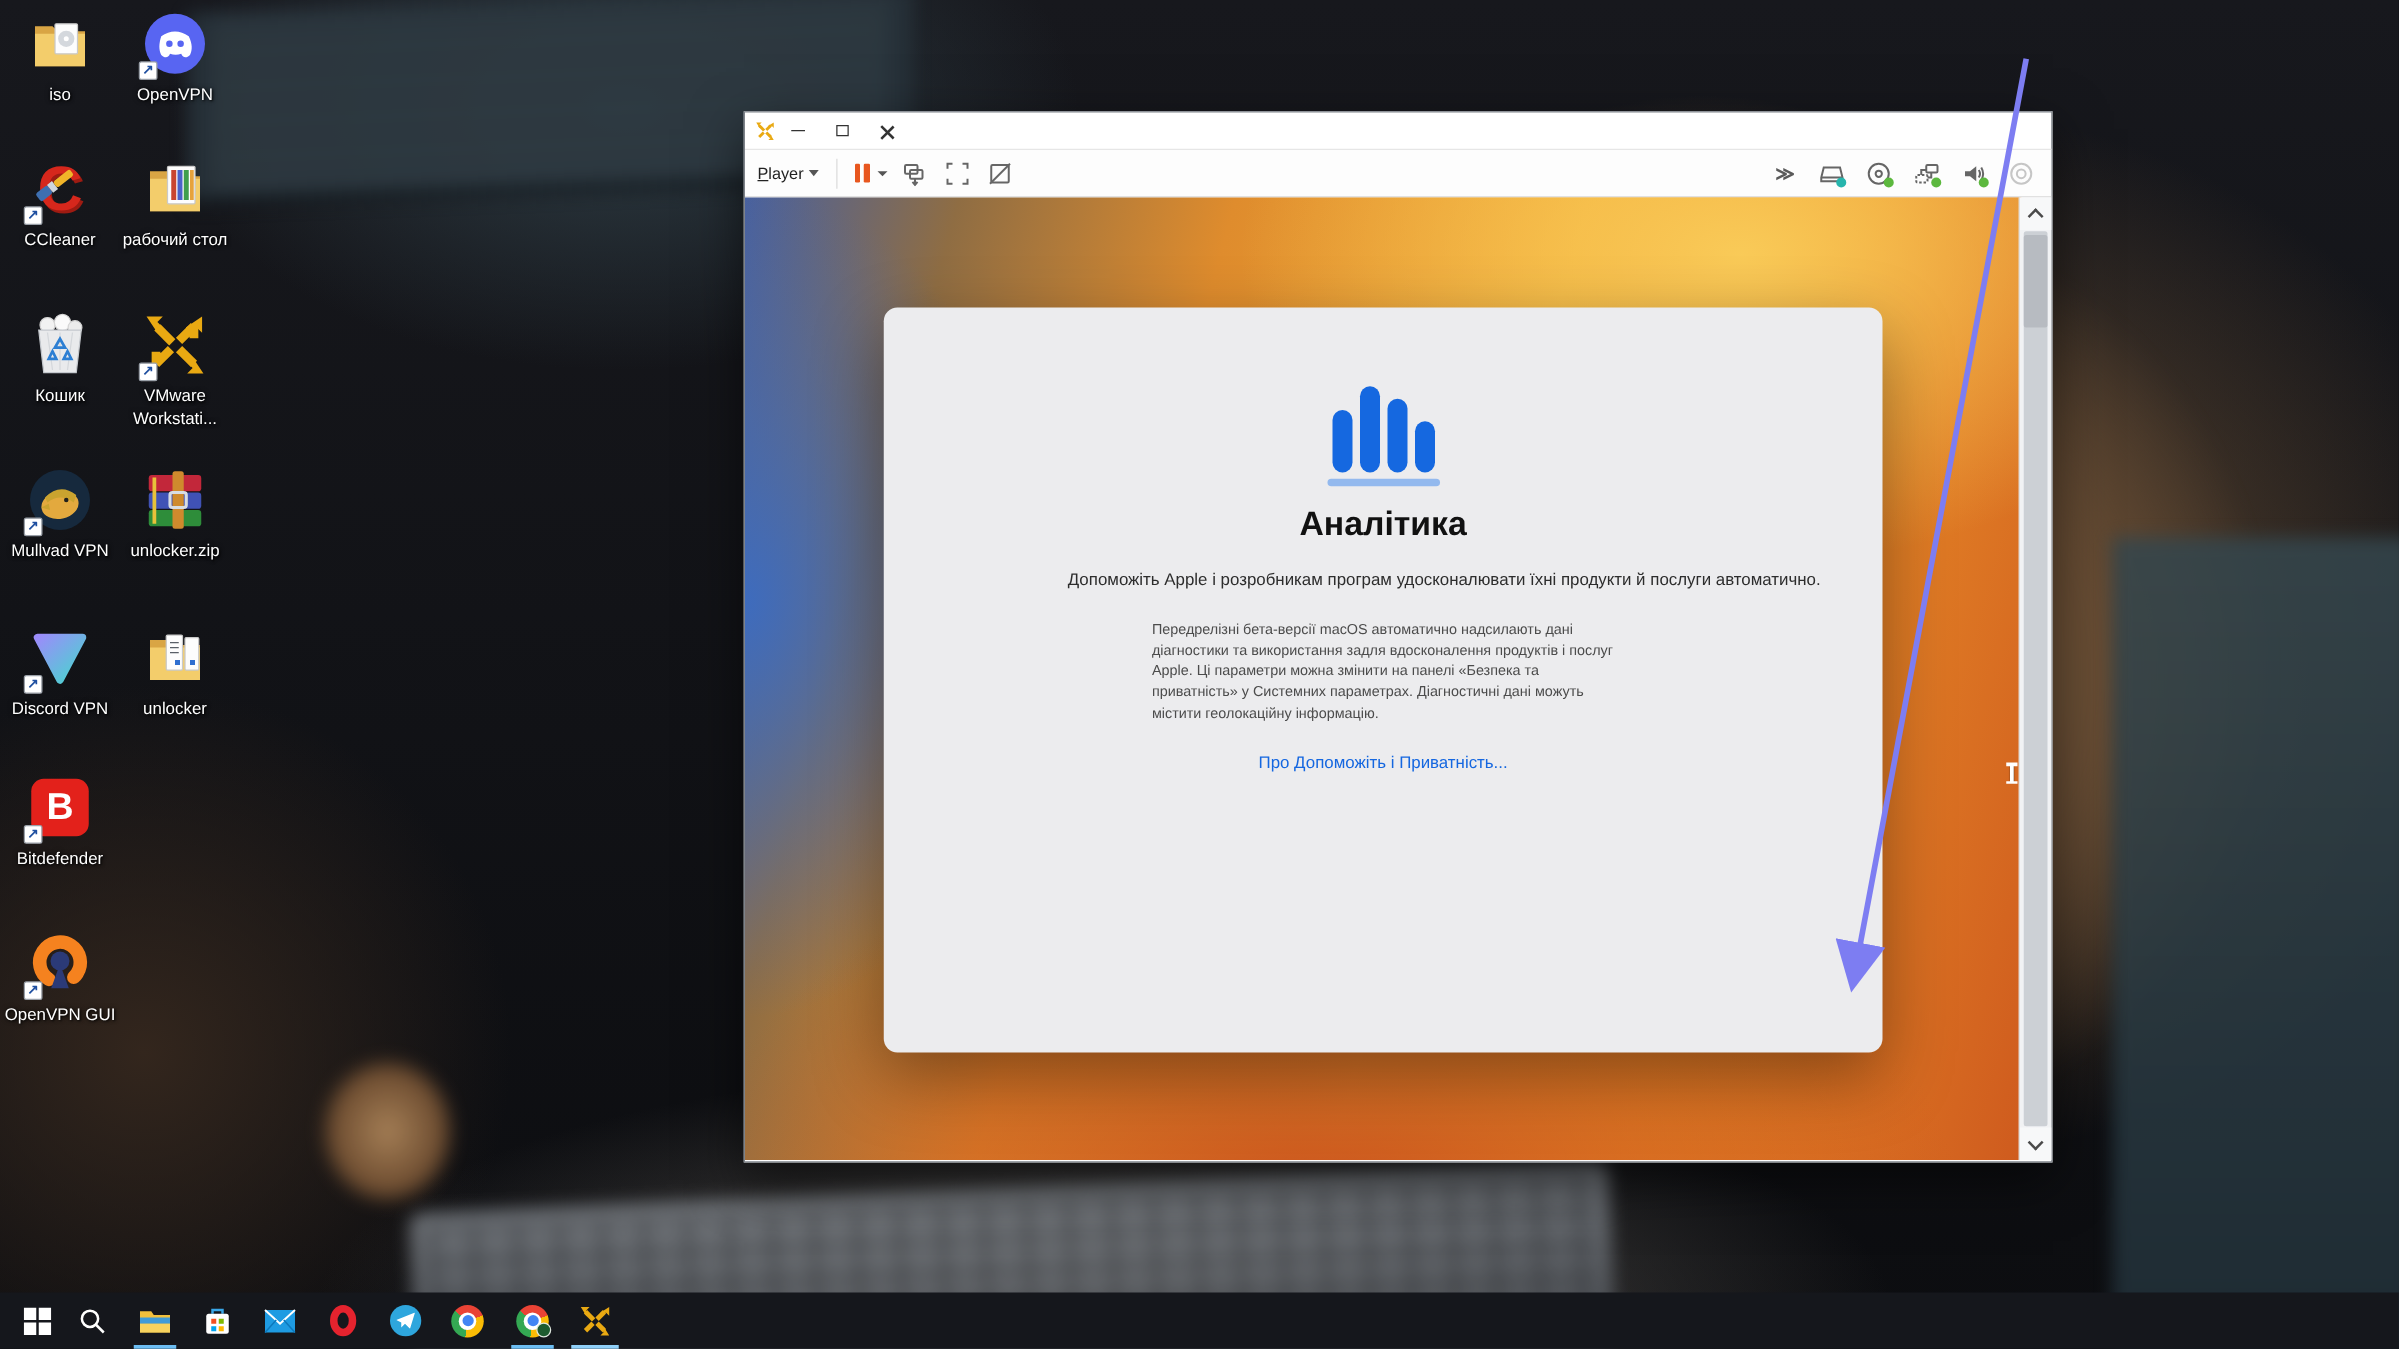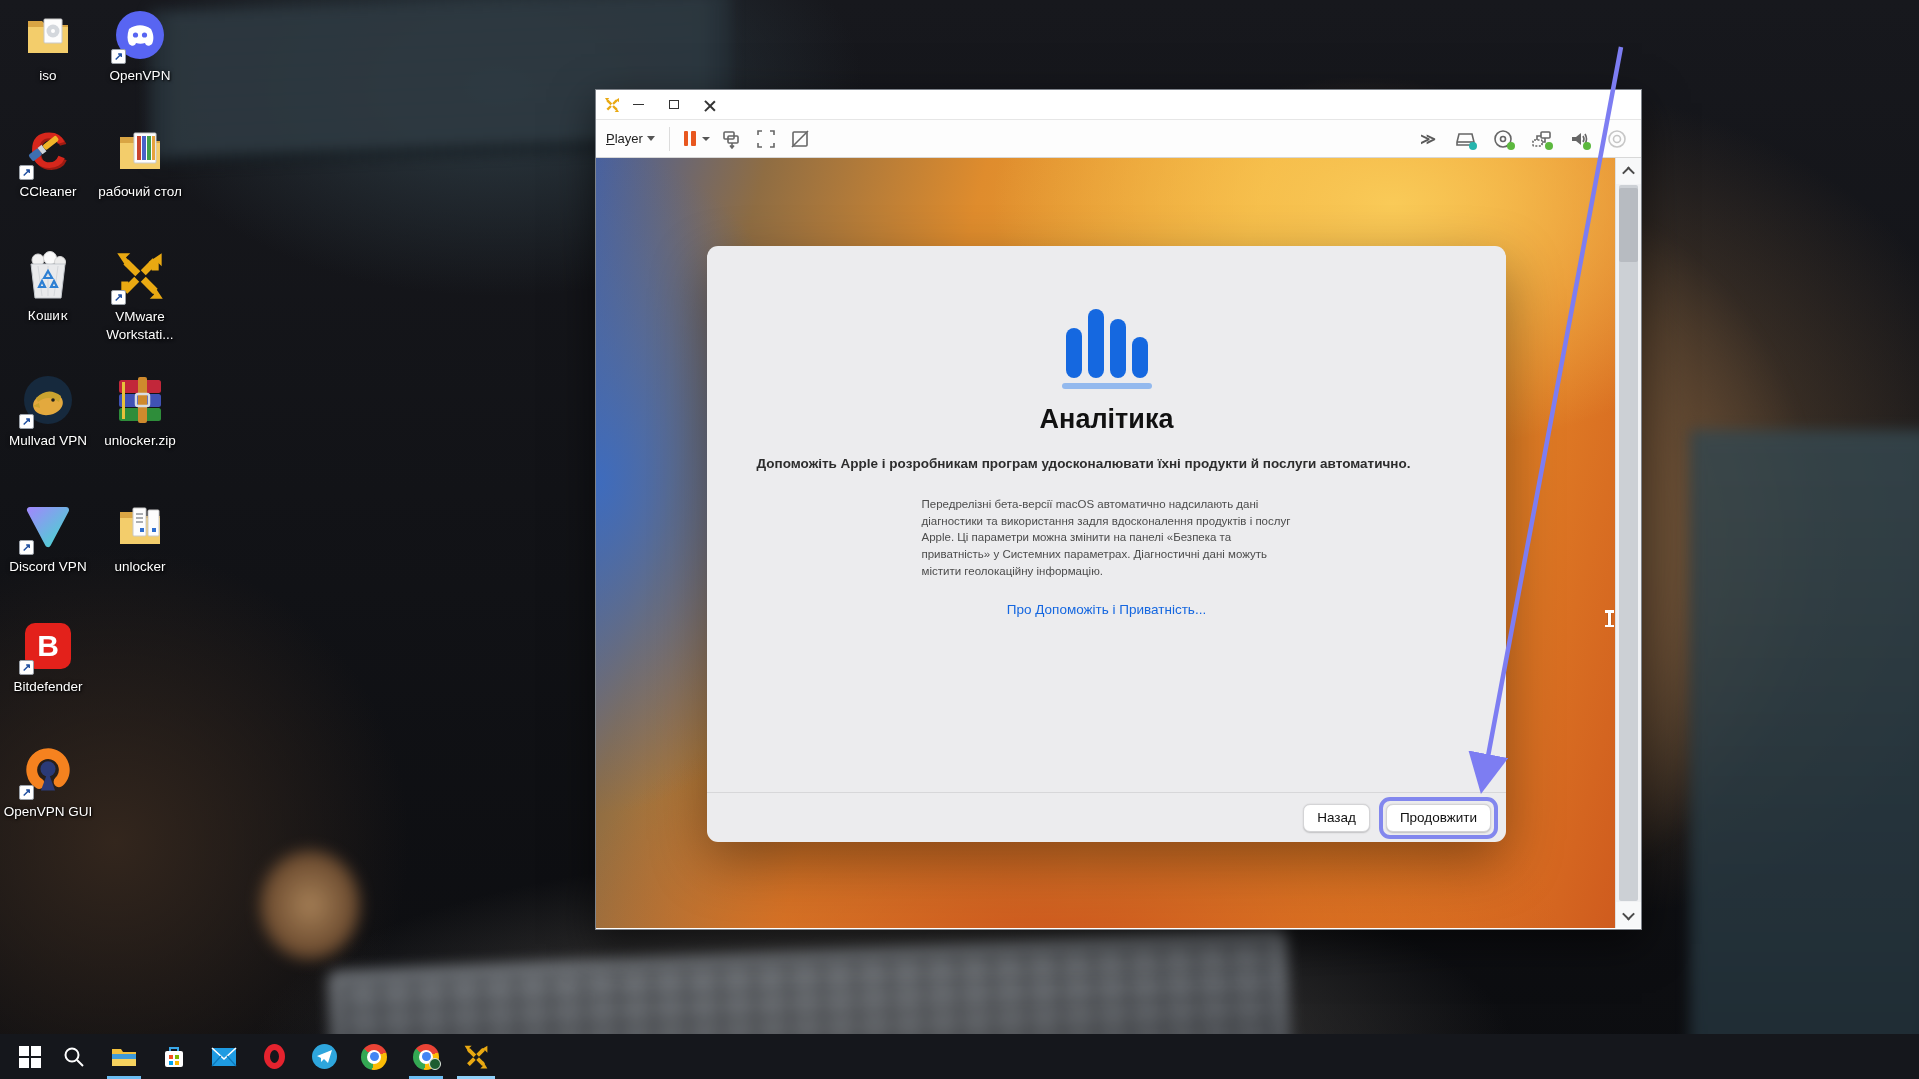--- a/index.html
+++ b/index.html
@@ -105,21 +105,21 @@
   .ibeam::before,.ibeam::after{ content:""; position:absolute; left:-3px; width:9px; height:2.5px; background:#fff; }
   .ibeam::before{ top:-1px; } .ibeam::after{ bottom:-1px; }
 
   
   .dlg { position:absolute; left:111px; top:88px; width:799px; height:596px; background:#ececee;
     border-radius:11px; box-shadow:0 20px 55px rgba(0,0,0,.38); display:flex; flex-direction:column; align-items:center; }
   .bars { margin-top:62px; display:flex; align-items:flex-end; gap:6px; height:70px; }
   .bars i { width:16px; background:#1568e0; border-radius:8px; }
   .baseline { margin-top:5px; width:90px; height:6px; border-radius:3px; background:#93b9ee; }
   .dlg-title { margin-top:15px; font-size:27px; font-weight:bold; color:#111; }
-  .dlg-sub { margin-top:21px; font-size:13.5px; color:#2d2d2d; text-align:left; width:700px;font-weight:bold; }
+  .dlg-sub { margin-top:21px; font-size:13.5px; color:#2d2d2d; text-align:right; width:700px; }
   .dlg-body { margin-top:25px; width:370px; font-size:11.5px; line-height:1.45; color:#4c4c4c; }
   .dlg-link { margin-top:23px; font-size:13.5px; color:#1567e0; cursor:pointer; }
   .dlg-footer { position:absolute; left:0; right:0; bottom:0; height:50px; border-top:1px solid #d7d7d9;
     display:flex; align-items:center; justify-content:flex-end; gap:16px; padding-right:15px; }
   .mbtn { background:#fff; border:1px solid #d4d4d6; border-radius:7px; padding:5.5px 13px;
     font-size:13.5px; color:#111; box-shadow:0 .5px 1.5px rgba(0,0,0,.18); font-family:inherit; }
   .cont-wrap { position:relative; }
   .hl { position:absolute; inset:-7px; border:4px solid #8287ee; border-radius:11px; pointer-events:none; }
 
   
@@ -216,21 +216,21 @@
         <rect x="20" y="8" width="22" height="30" rx="1" fill="#fdfdfd" stroke="#c9c9c9"></rect>
         <rect x="23" y="11" width="4" height="24" fill="#c8452f"></rect>
         <rect x="28" y="11" width="4" height="24" fill="#4a62c8"></rect>
         <rect x="33" y="11" width="4" height="24" fill="#3f9e4d"></rect>
         <rect x="38" y="11" width="3" height="24" fill="#e6a23c"></rect>
       </svg>
     </div>
     <div class="lbl">рабочий стол</div>
   </div>
 
-  <div class="dicon" style="left:2px; top:249px;font-family:Liberation Mono, monospace;">
+  <div class="dicon" style="left:2px; top:249px;">
     <div class="art">
       <svg width="52" height="52" viewBox="0 0 52 52">
         <circle cx="16" cy="10" r="6" fill="#f2f2f2" stroke="#d5d5d5"></circle>
         <circle cx="28" cy="8" r="6.5" fill="#fafafa" stroke="#d5d5d5"></circle>
         <circle cx="38" cy="12" r="5.5" fill="#ececec" stroke="#d5d5d5"></circle>
         <path d="M9 14 L43 14 L39 48 L13 48 z" fill="#e9eaec" stroke="#c4c8cd"></path>
         <path d="M16 16 L20 46 M26 16 L26 46 M36 16 L32 46" stroke="#d4d7db" fill="none"></path>
         <path d="M22 28 l4 -7 l4 7 z M20 31 l-3 6 h6 z M32 31 l3 6 h-6 z" fill="none" stroke="#2d7fd3" stroke-width="2.2"></path>
       </svg>
     </div>
@@ -443,27 +443,20 @@
           <i style="height:50px;"></i>
             <i style="height:69px;"></i>
             <i style="height:59px;"></i>
             <i style="height:41px;"></i>
         </div>
         <div class="baseline"></div>
         <div class="dlg-title">Аналітика</div>
         <div class="dlg-sub">Допоможіть Apple і розробникам програм удосконалювати їхні продукти й послуги автоматично.</div>
         <div class="dlg-body">Передрелізні бета-версії macOS автоматично надсилають дані діагностики та використання задля вдосконалення продуктів і послуг Apple. Ці параметри можна змінити на панелі «Безпека та приватність» у Системних параметрах. Діагностичні дані можуть містити геолокаційну інформацію.</div>
         <div class="dlg-link">Про Допоможіть і Приватність...</div>
-        <div class="dlg-footer">
-          <button class="mbtn">Назад</button>
-          <div class="cont-wrap">
-            <button class="mbtn" style="position:relative;z-index:1;">Продовжити</button>
-            <div class="hl"></div>
-          </div>
-        </div>
       </div>
 
       <div class="ibeam"></div>
     </div>
 
     <div class="vm-scroll">
       <div class="sb-rail"></div>
       <div class="sb-thumb"></div>
       <div class="sb-btn up">
           <div class="chv up"></div>

